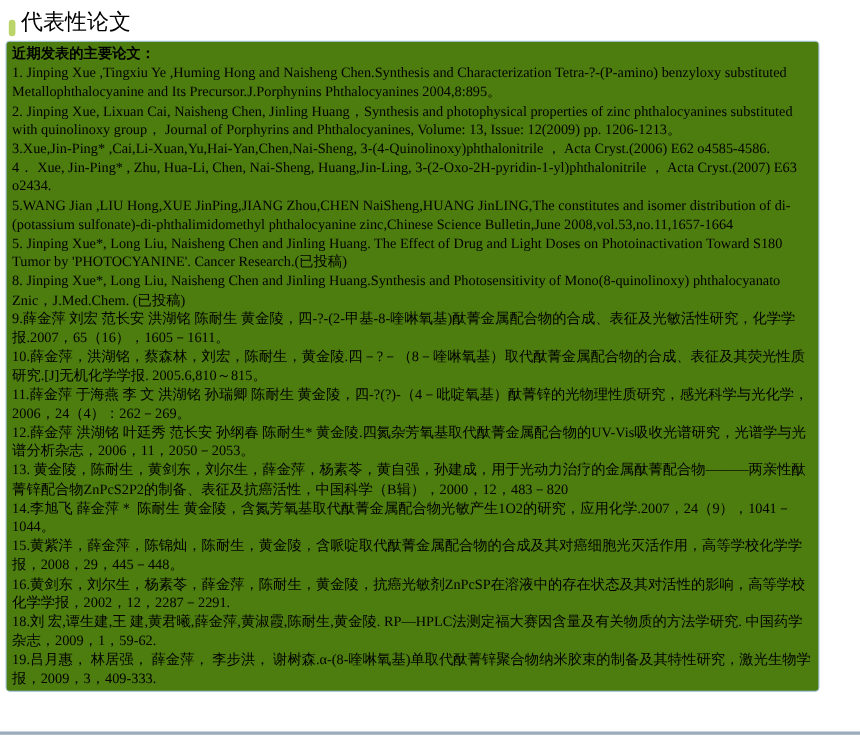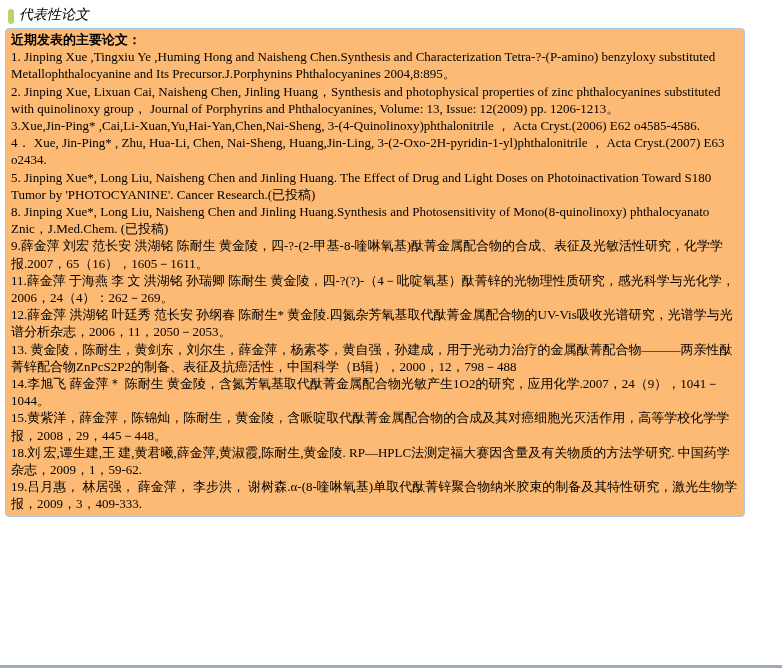--- a/index.html
+++ b/index.html
@@ -8,33 +8,32 @@
     background:#ffffff;
     font-family:"Liberation Serif","DejaVu Serif",serif;
     color:#000;
     overflow:hidden;
     position:relative;
   }
   .page { padding:6px 0 0 5px; }
   .section-header {
     display:flex; align-items:flex-end; gap:5px;
     margin:0 0 4px 3px;
-    font-size:14px;
-    font-style:italic;
+    font-size:20px;
   }
   .bullet {
     width:6px; height:15px;
     border-radius:3px;
     background:#bcd56a;
     flex:0 0 auto;
   }
   .box {
     width:740px;
     border:1px solid #a9c9e2;
-    background:#fdba74;
+    background:#4d7c0f;
     border-radius:4px;
     padding:2px 5px 3px 5px;
     font-size:13px;
     line-height:17.2px;
     word-wrap:break-word;
   }
   .box .intro-bold { font-weight:bold; }
   .box .line { }
   .section { margin-bottom:13px; }
   .bottom-bar {
@@ -54,28 +53,31 @@
       <span class="bullet"></span>
       <span>代表性论文</span>
     </div>
     <div class="box">
       <div class="intro-bold">近期发表的主要论文：</div>
       <div>
           <div class="line">1. Jinping Xue ,Tingxiu Ye ,Huming Hong and Naisheng Chen.Synthesis and Characterization Tetra-?-(P-amino) benzyloxy substituted Metallophthalocyanine and Its Precursor.J.Porphynins Phthalocyanines 2004,8:895。</div>
           <div class="line">2. Jinping Xue, Lixuan Cai, Naisheng Chen, Jinling Huang，Synthesis and photophysical properties of zinc phthalocyanines substituted with quinolinoxy group， Journal of Porphyrins and Phthalocyanines, Volume: 13, Issue: 12(2009) pp. 1206-1213。</div>
           <div class="line">3.Xue,Jin-Ping* ,Cai,Li-Xuan,Yu,Hai-Yan,Chen,Nai-Sheng, 3-(4-Quinolinoxy)phthalonitrile ， Acta Cryst.(2006) E62 o4585-4586.</div>
           <div class="line">4． Xue, Jin-Ping* , Zhu, Hua-Li, Chen, Nai-Sheng, Huang,Jin-Ling, 3-(2-Oxo-2H-pyridin-1-yl)phthalonitrile ， Acta Cryst.(2007) E63 o2434.</div>
+          <div class="line">5.WANG Jian ,LIU Hong,XUE JinPing,JIANG Zhou,CHEN NaiSheng,HUANG JinLING,The constitutes and isomer distribution of di-(potassium sulfonate)-di-phthalimidomethyl phthalocyanine zinc,Chinese Science Bulletin,June 2008,vol.53,no.11,1657-1664</div>
           <div class="line">5. Jinping Xue*, Long Liu, Naisheng Chen and Jinling Huang. The Effect of Drug and Light Doses on Photoinactivation Toward S180 Tumor by 'PHOTOCYANINE'. Cancer Research.(已投稿)</div>
           <div class="line">8. Jinping Xue*, Long Liu, Naisheng Chen and Jinling Huang.Synthesis and Photosensitivity of Mono(8-quinolinoxy) phthalocyanato Znic，J.Med.Chem. (已投稿)</div>
           <div class="line">9.薛金萍 刘宏 范长安 洪湖铭 陈耐生 黄金陵，四-?-(2-甲基-8-喹啉氧基)酞菁金属配合物的合成、表征及光敏活性研究，化学学报.2007，65（16），1605－1611。</div>
+          <div class="line">10.薛金萍，洪湖铭，蔡森林，刘宏，陈耐生，黄金陵.四－?－（8－喹啉氧基）取代酞菁金属配合物的合成、表征及其荧光性质研究.[J]无机化学学报. 2005.6,810～815。</div>
           <div class="line">11.薛金萍 于海燕 李 文 洪湖铭 孙瑞卿 陈耐生 黄金陵，四-?(?)-（4－吡啶氧基）酞菁锌的光物理性质研究，感光科学与光化学，2006，24（4）：262－269。</div>
           <div class="line">12.薛金萍 洪湖铭 叶廷秀 范长安 孙纲春 陈耐生* 黄金陵.四氮杂芳氧基取代酞菁金属配合物的UV-Vis吸收光谱研究，光谱学与光谱分析杂志，2006，11，2050－2053。</div>
-          <div class="line">13. 黄金陵，陈耐生，黄剑东，刘尔生，薛金萍，杨素苓，黄自强，孙建成，用于光动力治疗的金属酞菁配合物———两亲性酞菁锌配合物ZnPcS2P2的制备、表征及抗癌活性，中国科学（B辑），2000，12，798－488</div>
+          <div class="line">13. 黄金陵，陈耐生，黄剑东，刘尔生，薛金萍，杨素苓，黄自强，孙建成，用于光动力治疗的金属酞菁配合物———两亲性酞菁锌配合物ZnPcS2P2的制备、表征及抗癌活性，中国科学（B辑），2000，12，483－820</div>
           <div class="line">14.李旭飞 薛金萍＊ 陈耐生 黄金陵，含氮芳氧基取代酞菁金属配合物光敏产生1O2的研究，应用化学.2007，24（9），1041－1044。</div>
           <div class="line">15.黄紫洋，薛金萍，陈锦灿，陈耐生，黄金陵，含哌啶取代酞菁金属配合物的合成及其对癌细胞光灭活作用，高等学校化学学报，2008，29，445－448。</div>
+          <div class="line">16.黄剑东，刘尔生，杨素苓，薛金萍，陈耐生，黄金陵，抗癌光敏剂ZnPcSP在溶液中的存在状态及其对活性的影响，高等学校化学学报，2002，12，2287－2291.</div>
           <div class="line">18.刘 宏,谭生建,王 建,黄君曦,薛金萍,黄淑霞,陈耐生,黄金陵. RP—HPLC法测定福大赛因含量及有关物质的方法学研究. 中国药学杂志，2009，1，59-62.</div>
           <div class="line">19.吕月惠， 林居强， 薛金萍， 李步洪， 谢树森.α-(8-喹啉氧基)单取代酞菁锌聚合物纳米胶束的制备及其特性研究，激光生物学报，2009，3，409-333.</div>
         </div>
     </div>
   </div>
 
 </div>
 
 <div class="bottom-bar"></div>
 

